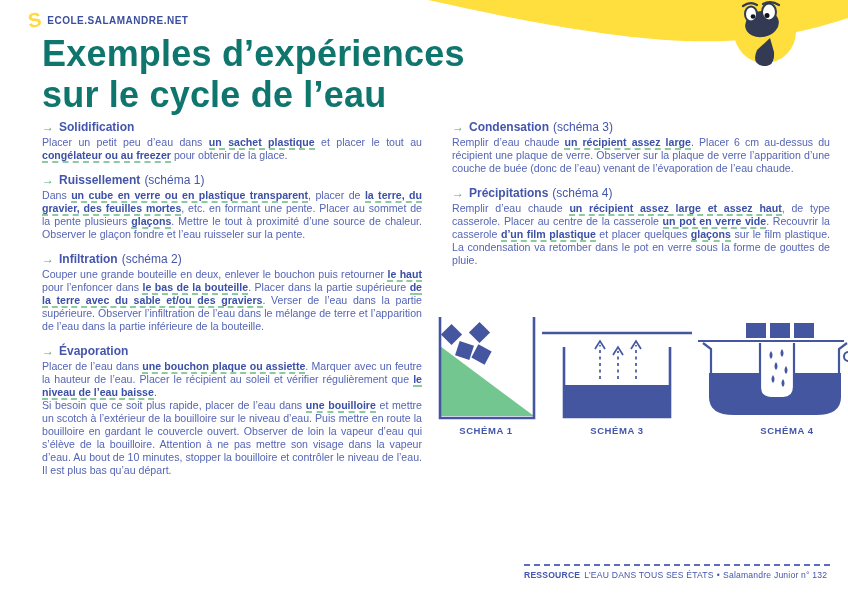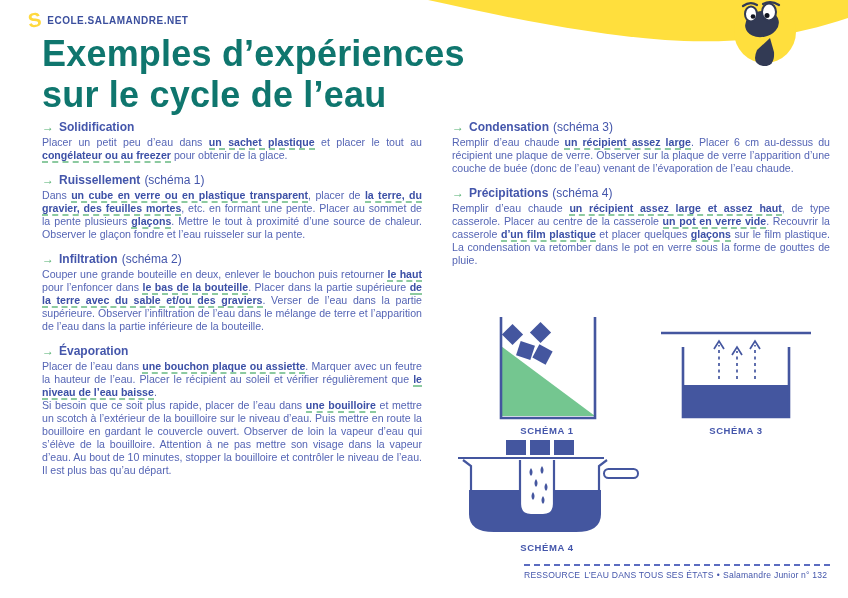--- a/index.html
+++ b/index.html
@@ -17,28 +17,28 @@
   .col-left{left:42px;}
   .col-right{left:452px;width:378px;}
   .sec-h{margin:11px 0 2px 0;font-size:12px;color:#4456ab;font-weight:bold;}
   .sec-h:first-child{margin-top:6px;}
   .arr{color:#4fae6d;margin-right:5px;font-weight:bold;}
   .hsuffix{font-weight:normal;margin-left:4px;}
   .hsuffix:empty{display:none;}
   p.body{margin:0;font-size:10.6px;line-height:13px;color:#5565b5;text-align:justify;}
   .hl{color:#3c50a6;font-weight:bold;border-bottom:2px dashed #8ccaa0;}
   
-  .diagrams{position:absolute;left:452px;top:296px;width:378px;display:grid;
-            grid-template-columns:1fr 1fr;grid-template-rows:140px auto;row-gap:2px;}
+  .diagrams{position:absolute;left:430px;top:296px;width:378px;display:grid;
+            grid-template-columns:1fr 1fr 1fr;grid-template-rows:140px auto;row-gap:20px;}
   .dcell{display:flex;flex-direction:column;align-items:center;justify-content:flex-end;}
   .dlabel{margin-top:4px;font-size:9.5px;font-weight:bold;color:#4456ab;letter-spacing:.6px;}
   
   .footer{position:absolute;left:524px;top:564px;width:306px;border-top:2px dashed #5b6cc0;
           padding-top:4px;font-size:8.6px;color:#4456ab;white-space:nowrap;letter-spacing:.2px;}
-  .footer .tag{font-weight:normal;margin-right:4px;margin-top:36px;}
+  .footer .tag{font-weight:bold;margin-right:4px;margin-top:36px;}
   .footer .sep{margin:0 3px;}
 </style>
 </head>
 <body>
 
 <div class="page">
 
   <svg class="top-wave" viewBox="0 0 848 72" aria-hidden="true">
     <path d="M428,0 C500,16 585,34 665,40 C735,45 795,36 848,18 L848,0 Z" fill="#ffdf3d"></path>
     <circle cx="765" cy="32" r="31" fill="#ffdf3d"></circle>

